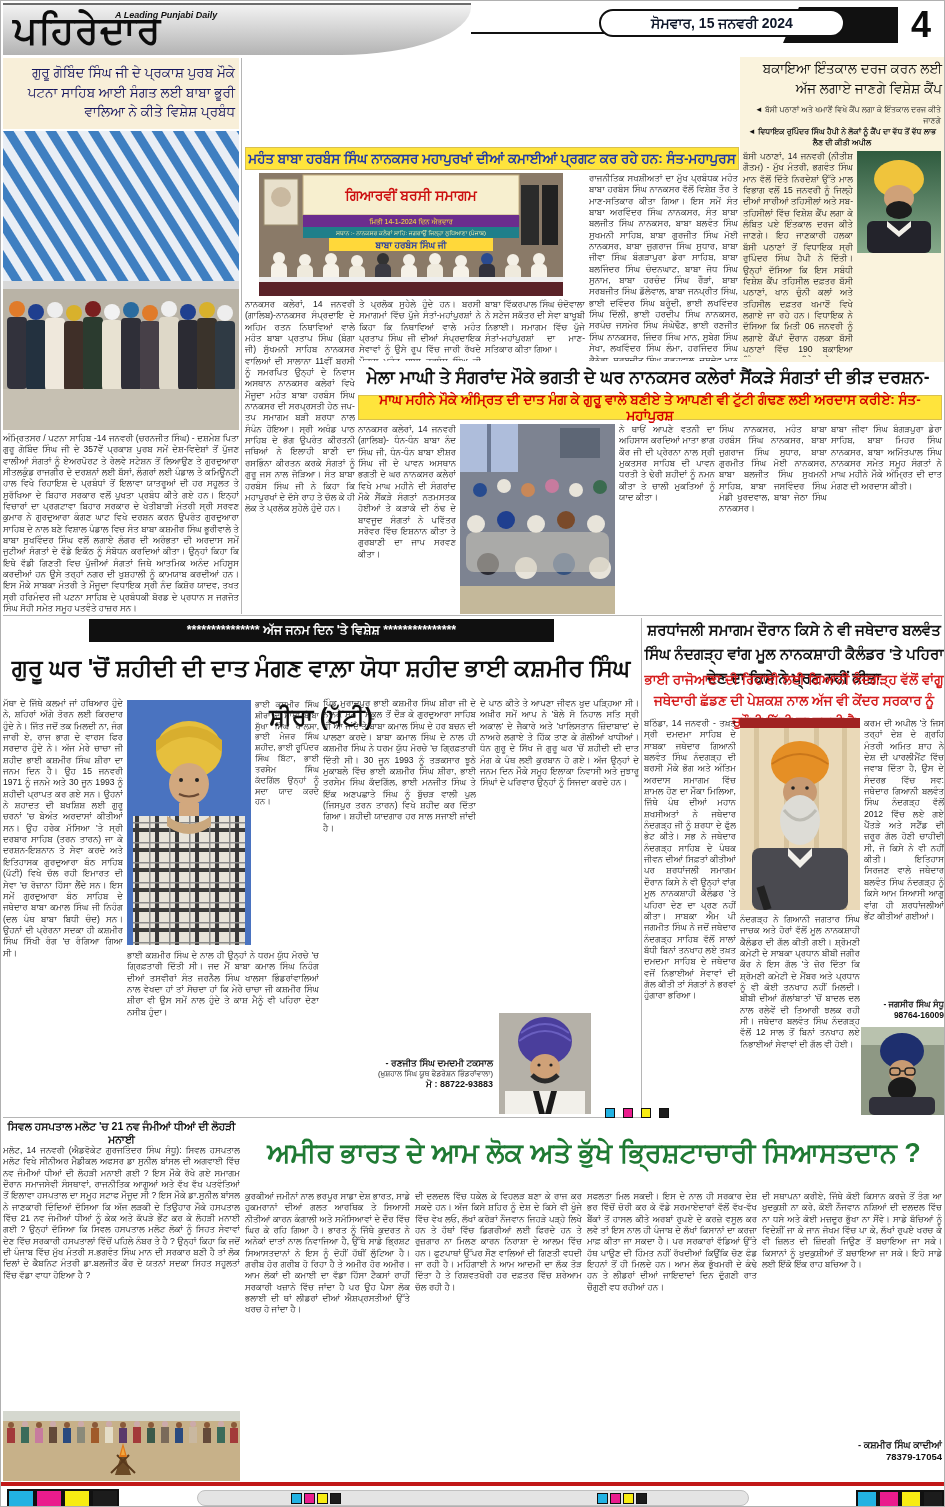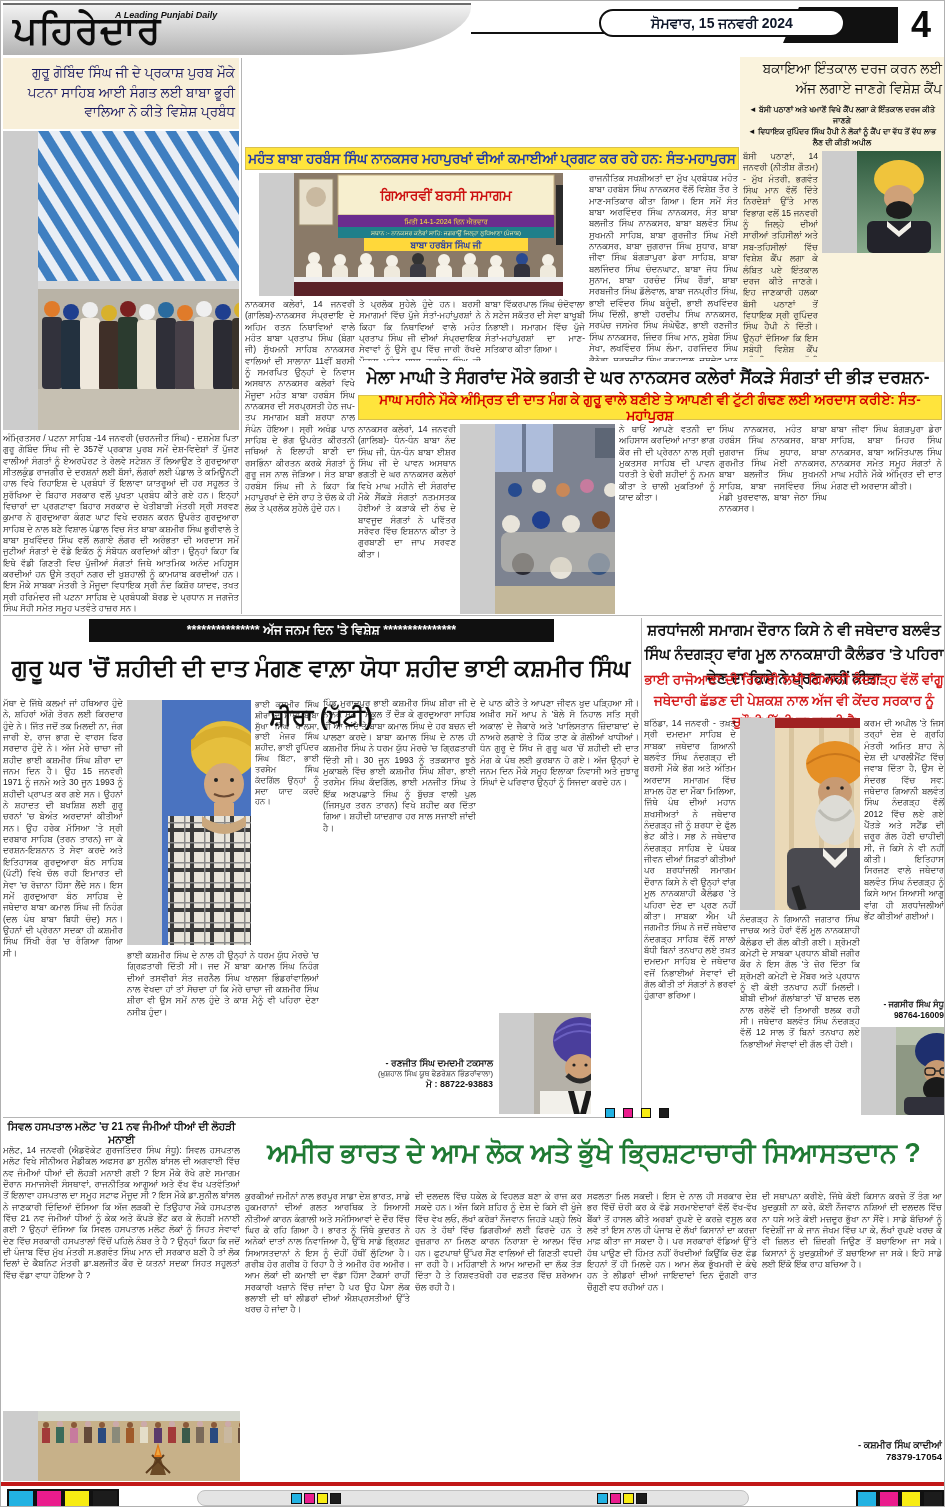--- a/index.html
+++ b/index.html
@@ -22,21 +22,21 @@
             font-size:36px;font-weight:900;color:#0c0c0c;}
   
   .cream-head{background:#f8efd9;color:#15155e;font-weight:normal;text-align:right;}
   .red-head{color:#d51c1c;font-weight:900;text-align:center;}
   .yellow-bar{background:#ffe43c;border:1px solid #d8c050;display:flex;align-items:center;justify-content:center;
               font-weight:bold;text-align:center;}
   .black-bar{background:#101010;color:#fff;font-weight:bold;display:flex;align-items:center;justify-content:center;}
   .big-black{color:#101010;font-weight:900;text-align:center;}
   .green-head{color:#1f7a33;font-weight:900;text-align:center;}
   .byline{font-weight:bold;text-align:right;color:#111;}
-  .photo{overflow:hidden;background:#ccc;padding-left:35px;}
+  .photo{overflow:hidden;background:#ccc;}
   .photo svg{display:block;}
   .regsq{position:absolute;border:2px solid #111;}
   .regsq.sm{border:1px solid #111;}
 </style>
 </head>
 <body>
 
 <div class="page">
 
   <div class="abs mast-logo">
@@ -183,21 +183,21 @@
       <rect x="0" y="109" width="304" height="14" fill="#5a2228"></rect>
     </svg>
   </div>
   <div class="abs body-text" style="left:588px;top:172px;width:149px;height:188px;">ਰਾਜਨੀਤਿਕ ਸਖਸ਼ੀਅਤਾਂ ਦਾ ਮੁੱਖ ਪ੍ਰਬੰਧਕ ਮਹੰਤ ਬਾਬਾ ਹਰਬੰਸ ਸਿੰਘ ਨਾਨਕਸਰ ਵੱਲੋਂ ਵਿਸ਼ੇਸ਼ ਤੌਰ ਤੇ ਮਾਣ-ਸਤਿਕਾਰ ਕੀਤਾ ਗਿਆ। ਇਸ ਸਮੇਂ ਸੰਤ ਬਾਬਾ ਅਰਵਿੰਦਰ ਸਿੰਘ ਨਾਨਕਸਰ, ਸੰਤ ਬਾਬਾ ਬਲਜੀਤ ਸਿੰਘ ਨਾਨਕਸਰ, ਬਾਬਾ ਬਲਵੰਤ ਸਿੰਘ ਸੁਖਮਨੀ ਸਾਹਿਬ, ਬਾਬਾ ਗੁਰਜੀਤ ਸਿੰਘ ਮੋਈ ਨਾਨਕਸਰ, ਬਾਬਾ ਜੁਗਰਾਜ ਸਿੰਘ ਸੁਧਾਰ, ਬਾਬਾ ਜੀਵਾ ਸਿੰਘ ਬੰਗੜਾਪੁਰਾ ਡੇਰਾ ਸਾਹਿਬ, ਬਾਬਾ ਬਲਜਿੰਦਰ ਸਿੰਘ ਚੰਦਨਘਾਟ, ਬਾਬਾ ਜੋਧ ਸਿੰਘ ਸੁਨਾਮ, ਬਾਬਾ ਹਰਚੰਦ ਸਿੰਘ ਰੌੜਾਂ, ਬਾਬਾ ਸਰਬਜੀਤ ਸਿੰਘ ਡੱਲੇਵਾਲ, ਬਾਬਾ ਜਨਪ੍ਰੀਤ ਸਿੰਘ, ਭਾਈ ਦਵਿੰਦਰ ਸਿੰਘ ਬਰੂੰਦੀ, ਭਾਈ ਲਖਵਿੰਦਰ ਸਿੰਘ ਦਿੱਲੀ, ਭਾਈ ਹਰਦੀਪ ਸਿੰਘ ਨਾਨਕਸਰ, ਸਰਪੰਚ ਜਸਮੇਰ ਸਿੰਘ ਸੰਘੇਢੌਣ, ਭਾਈ ਰਣਜੀਤ ਸਿੰਘ ਨਾਨਕਸਰ, ਜਿੰਦਰ ਸਿੰਘ ਮਾਨ, ਸੁਬੇਗ ਸਿੰਘ ਸੇਖਾ, ਲਖਵਿੰਦਰ ਸਿੰਘ ਲੰਮਾ, ਹਰਜਿੰਦਰ ਸਿੰਘ ਕੈਨੇਡਾ, ਸਰਬਜੀਤ ਸਿੰਘ ਗੜ੍ਹਵਾਲ, ਜਸਦੇਵ ਮਾਨ ਆਦਿ ਹਾਜ਼ਰ ਸਨ।</div>
   <div class="abs body-text" style="left:244px;top:298px;width:110px;height:314px;">ਨਾਨਕਸਰ ਕਲੇਰਾਂ, 14 ਜਨਵਰੀ (ਗਾਲਿਬ)-ਨਾਨਕਸਰ ਸੰਪ੍ਰਦਾਇ ਦੇ ਅਹਿਮ ਰਤਨ ਨਿਥਾਵਿਆਂ ਵਾਲੇ ਮਹੰਤ ਬਾਬਾ ਪ੍ਰਤਾਪ ਸਿੰਘ (ਬੰਗਾ ਜੀ) ਸੁੱਖਮਨੀ ਸਾਹਿਬ ਨਾਨਕਸਰ ਵਾਲਿਆਂ ਦੀ ਸਾਲਾਨਾ 11ਵੀਂ ਬਰਸੀ ਨੂੰ ਸਮਰਪਿਤ ਉਨ੍ਹਾਂ ਦੇ ਨਿਵਾਸ ਅਸਥਾਨ ਨਾਨਕਸਰ ਕਲੇਰਾਂ ਵਿਖੇ ਮੌਜੂਦਾ ਮਹੰਤ ਬਾਬਾ ਹਰਬੰਸ ਸਿੰਘ ਨਾਨਕਸਰ ਦੀ ਸਰਪ੍ਰਸਤੀ ਹੇਠ ਜਪ-ਤਪ ਸਮਾਗਮ ਬੜੀ ਸ਼ਰਧਾ ਨਾਲ ਸੰਪੰਨ ਹੋਇਆ। ਸ੍ਰੀ ਅਖੰਡ ਪਾਠ ਸਾਹਿਬ ਦੇ ਭੋਗ ਉਪਰੰਤ ਕੀਰਤਨੀ ਜਥਿਆਂ ਨੇ ਇਲਾਹੀ ਬਾਣੀ ਦਾ ਰਸਭਿੰਨਾ ਕੀਰਤਨ ਕਰਕੇ ਸੰਗਤਾਂ ਨੂੰ ਗੁਰੂ ਜਸ ਨਾਲ ਜੋੜਿਆ। ਸੰਤ ਬਾਬਾ ਹਰਬੰਸ ਸਿੰਘ ਜੀ ਨੇ ਕਿਹਾ ਕਿ ਮਹਾਪੁਰਖਾਂ ਦੇ ਦੱਸੇ ਰਾਹ ਤੇ ਚੱਲ ਕੇ ਹੀ ਲੋਕ ਤੇ ਪ੍ਰਲੋਕ ਸੁਹੇਲੇ ਹੁੰਦੇ ਹਨ।</div>
   <div class="abs body-text" style="left:358px;top:298px;width:122px;height:62px;">ਤੇ ਪ੍ਰਲੋਕ ਸੁਹੇਲੇ ਹੁੰਦੇ ਹਨ। ਬਰਸੀ ਸਮਾਗਮਾਂ ਵਿੱਚ ਪੁੱਜੇ ਸੰਤਾਂ-ਮਹਾਂਪੁਰਸ਼ਾਂ ਨੇ ਕਿਹਾ ਕਿ ਨਿਥਾਵਿਆਂ ਵਾਲੇ ਮਹੰਤ ਪ੍ਰਤਾਪ ਸਿੰਘ ਜੀ ਦੀਆਂ ਸੰਪ੍ਰਦਾਇਕ ਸੇਵਾਵਾਂ ਨੂੰ ਉਸੇ ਰੂਪ ਵਿੱਚ ਜਾਰੀ ਰੱਖਦੇ ਮੌਜੂਦਾ ਮਹੰਤ ਬਾਬਾ ਹਰਬੰਸ ਸਿੰਘ ਜੀ ਉਨ੍ਹਾਂ ਦੀਆਂ ਕਮਾਈਆਂ ਪ੍ਰਗਟ ਕਰ ਰਹੇ ਹਨ।</div>
   <div class="abs body-text" style="left:484px;top:298px;width:100px;height:62px;">ਬਾਬਾ ਵਿੱਕਰਪਾਲ ਸਿੰਘ ਚੰਦੋਵਾਲਾ ਨੇ ਸਟੇਜ ਸਕੱਤਰ ਦੀ ਸੇਵਾ ਬਾਖੂਬੀ ਨਿਭਾਈ। ਸਮਾਗਮ ਵਿੱਚ ਪੁੱਜੇ ਸੰਤਾਂ-ਮਹਾਂਪੁਰਸ਼ਾਂ ਦਾ ਮਾਣ-ਸਤਿਕਾਰ ਕੀਤਾ ਗਿਆ।</div>
 
   <div class="abs" style="left:739px;top:56px;width:204px;height:305px;background:#faf3dd;">
     <div class="cream-head" style="margin:2px 2px 0 2px;height:44px;font-size:13.5px;line-height:1.5;color:#111;background:none;">ਬਕਾਇਆ ਇੰਤਕਾਲ ਦਰਜ ਕਰਨ ਲਈ ਅੱਜ ਲਗਾਏ ਜਾਣਗੇ ਵਿਸ਼ੇਸ਼ ਕੈਂਪ</div>
-    <div style="margin:2px 3px 0 3px;font-size:7.8px;font-weight:bold;line-height:1.35;text-align:center;color:#111;">◄ ਬੱਸੀ ਪਠਾਣਾਂ ਅਤੇ ਖਮਾਣੋਂ ਵਿਖੇ ਕੈਂਪ ਲਗਾ ਕੇ ਇੰਤਕਾਲ ਦਰਜ ਕੀਤੇ ਜਾਣਗੇ</div>
+    <div style="margin:2px 3px 0 3px;font-size:7.8px;font-weight:normal;line-height:1.35;text-align:right;color:#111;">◄ ਬੱਸੀ ਪਠਾਣਾਂ ਅਤੇ ਖਮਾਣੋਂ ਵਿਖੇ ਕੈਂਪ ਲਗਾ ਕੇ ਇੰਤਕਾਲ ਦਰਜ ਕੀਤੇ ਜਾਣਗੇ</div>
     <div style="margin:1px 3px 0 3px;font-size:7.8px;font-weight:bold;line-height:1.35;text-align:center;color:#111;">◄ ਵਿਧਾਇਕ ਰੁਪਿੰਦਰ ਸਿੰਘ ਹੈਪੀ ਨੇ ਲੋਕਾਂ ਨੂੰ ਕੈਂਪ ਦਾ ਵੱਧ ਤੋਂ ਵੱਧ ਲਾਭ ਲੈਣ ਦੀ ਕੀਤੀ ਅਪੀਲ</div>
     <div style="margin:3px 3px 0 3px;height:206px;overflow:hidden;">
       <div class="photo" style="float:right;width:84px;height:102px;margin:0 0 3px 4px;">
         <svg width="84" height="102" viewBox="0 0 84 102">
           <defs>
               <linearGradient id="gradG" x1="0" y1="0" x2="0" y2="1">
             <stop offset="0" stop-color="#2f5b3f"></stop>
                 <stop offset="1" stop-color="#86a98a"></stop>
               </linearGradient>
             </defs>

